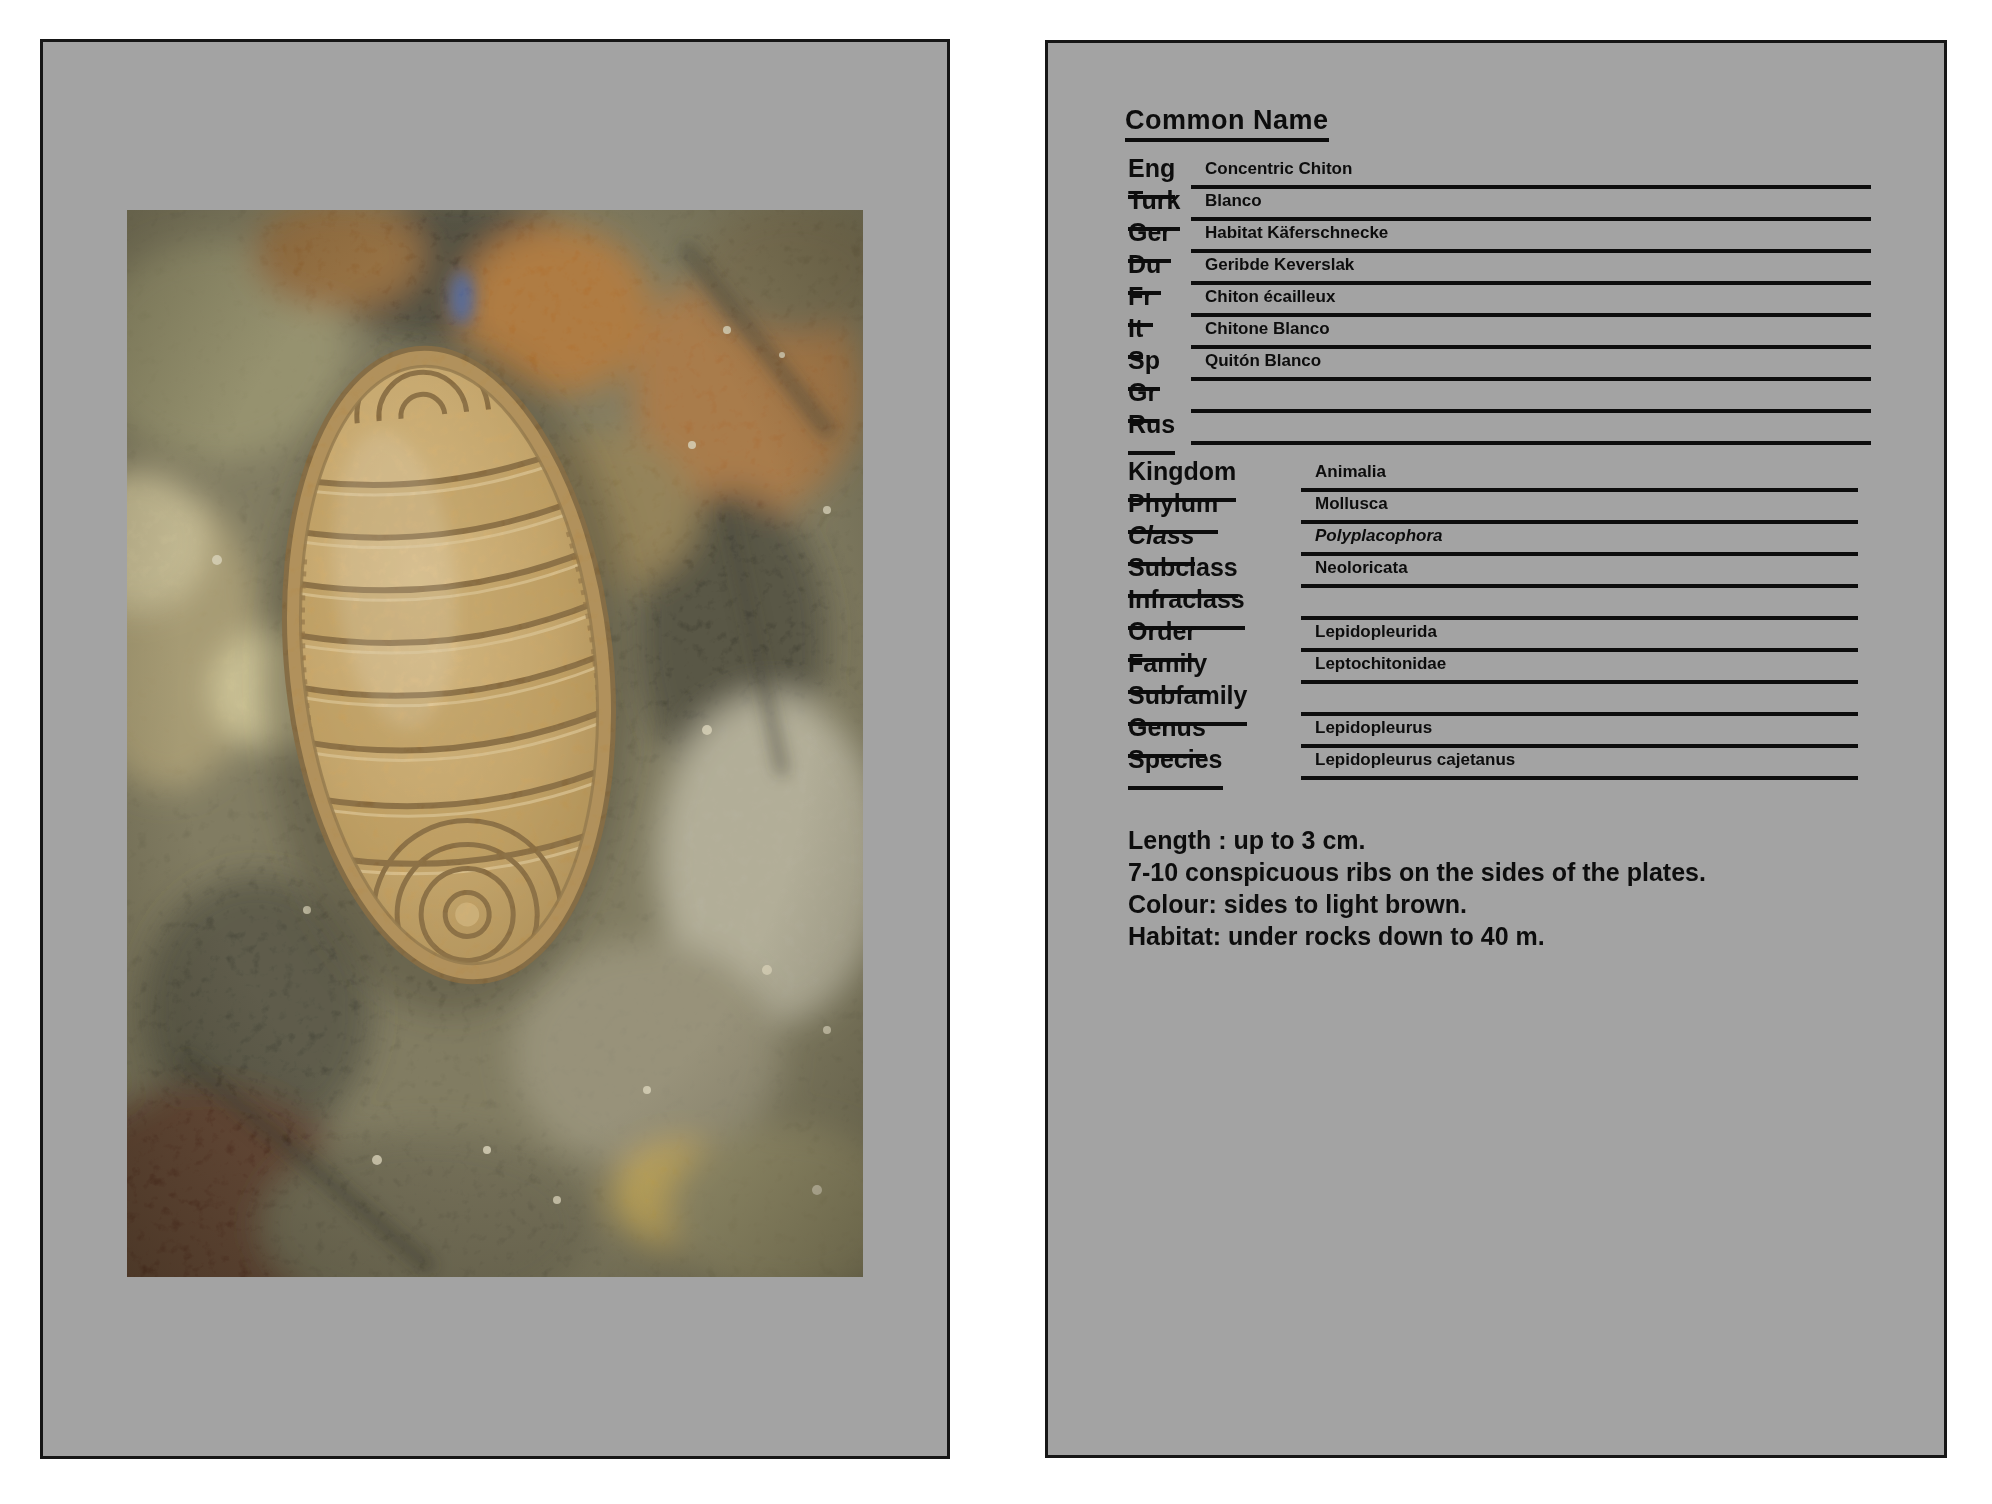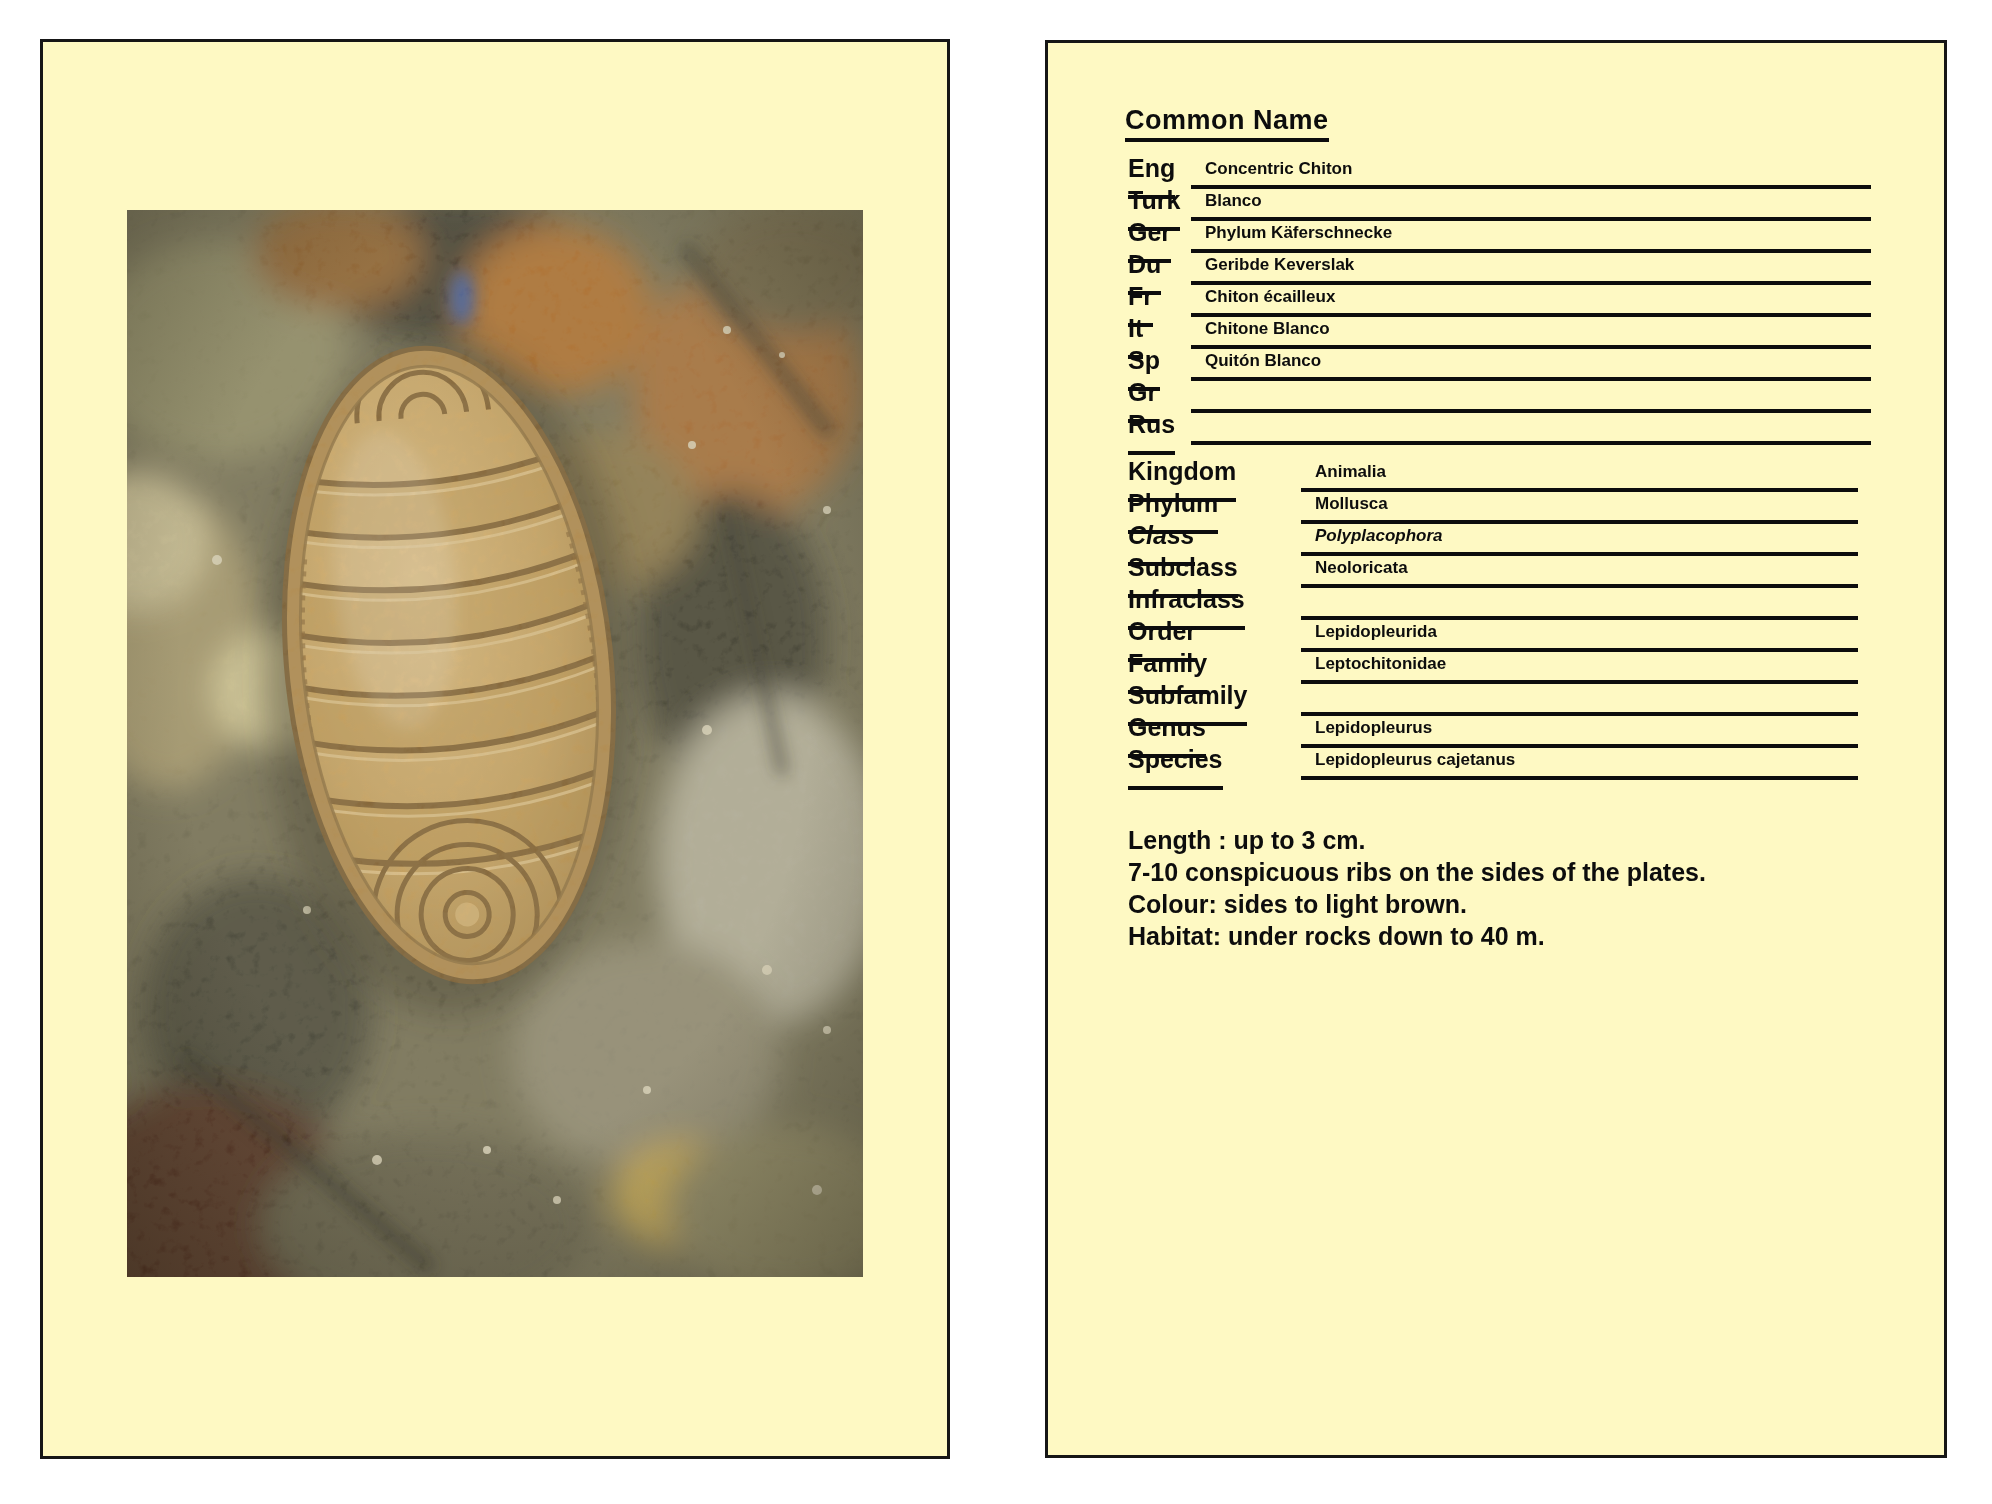--- a/index.html
+++ b/index.html
@@ -1,20 +1,20 @@
 <!DOCTYPE html>
 <html><head>
 <meta charset="utf-8">
 <style>
   html,body{margin:0;padding:0;}
   body{
     width:1992px;height:1504px;position:relative;background:#ffffff;
     font-family:"Liberation Sans", sans-serif;color:#0d0d0d;overflow:hidden;
   }
-  .page{position:absolute;border:3px solid #161616;background:#fef9c3;}
+  .page{position:absolute;border:3px solid #161616;background:#a3a3a3;}
   #left-page{left:40px;top:39px;width:904px;height:1414px;}
   #right-page{left:1045px;top:40px;width:896px;height:1412px;}
   #photo-frame{position:absolute;left:84px;top:168px;width:736px;height:1067px;}
   #photo-frame svg{display:block;}
 
   .heading{
     position:absolute;left:77px;top:62px;
     font-size:27px;font-weight:bold;letter-spacing:.5px;
     border-bottom:4px solid #0d0d0d;padding-bottom:2px;display:inline-block;
   }
@@ -188,21 +188,21 @@
         <span class="row-value">Concentric Chiton</span>
         <div class="row-line"></div>
       </div>
       <div class="form-row lang-row" style="top: 145px;">
         <span class="row-label">Turk</span>
         <span class="row-value">Blanco</span>
         <div class="row-line"></div>
       </div>
       <div class="form-row lang-row" style="top: 177px;">
         <span class="row-label">Ger</span>
-        <span class="row-value">Phylum Käferschnecke</span>
+        <span class="row-value">Habitat Käferschnecke</span>
         <div class="row-line"></div>
       </div>
       <div class="form-row lang-row" style="top: 209px;">
         <span class="row-label">Du</span>
         <span class="row-value">Geribde Keverslak</span>
         <div class="row-line"></div>
       </div>
       <div class="form-row lang-row" style="top: 241px;">
         <span class="row-label">Fr</span>
         <span class="row-value">Chiton écailleux</span>

